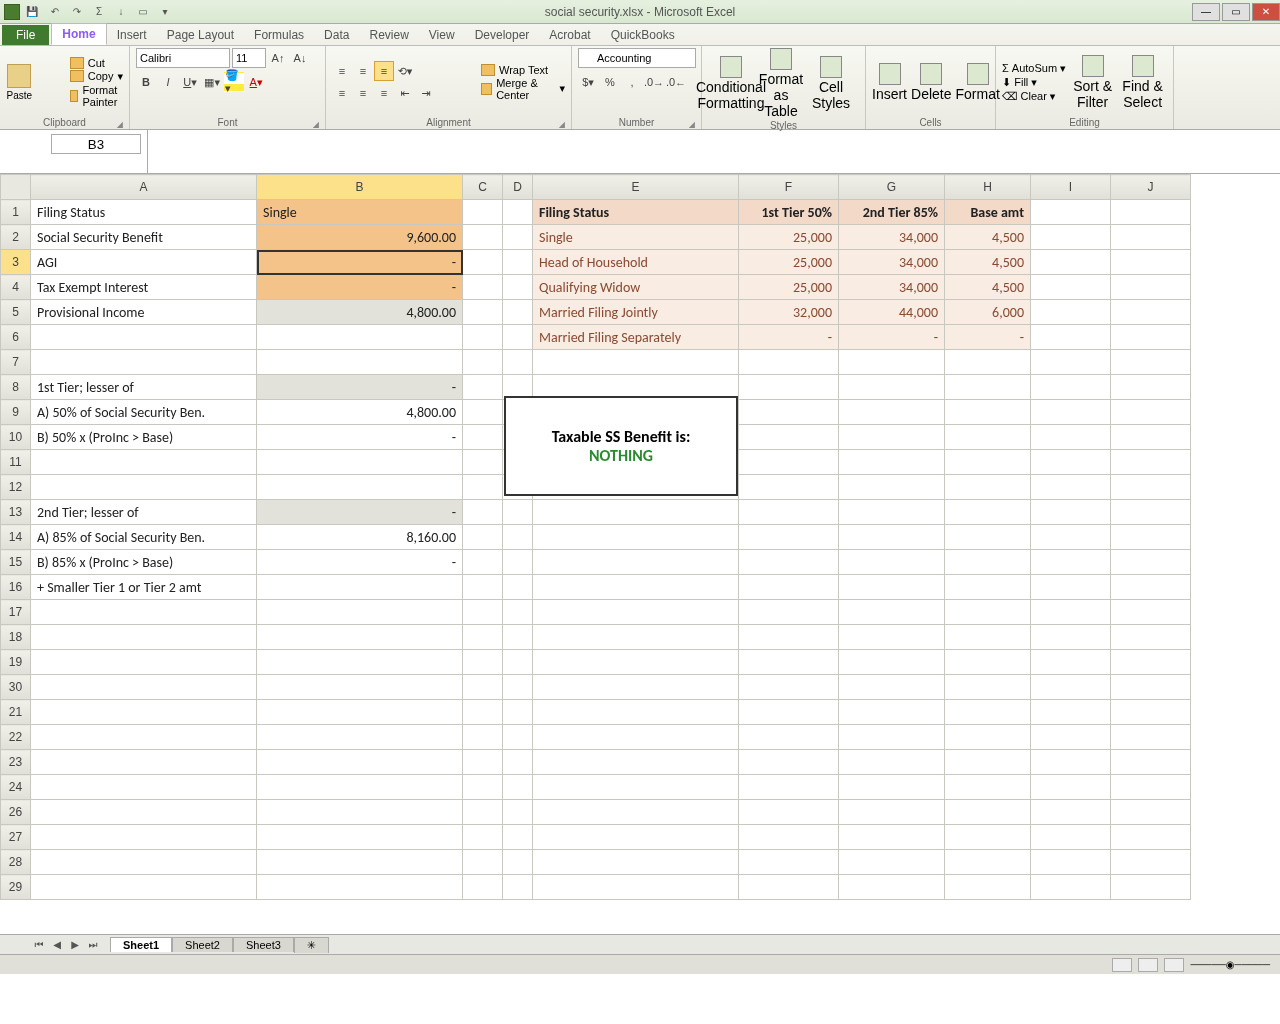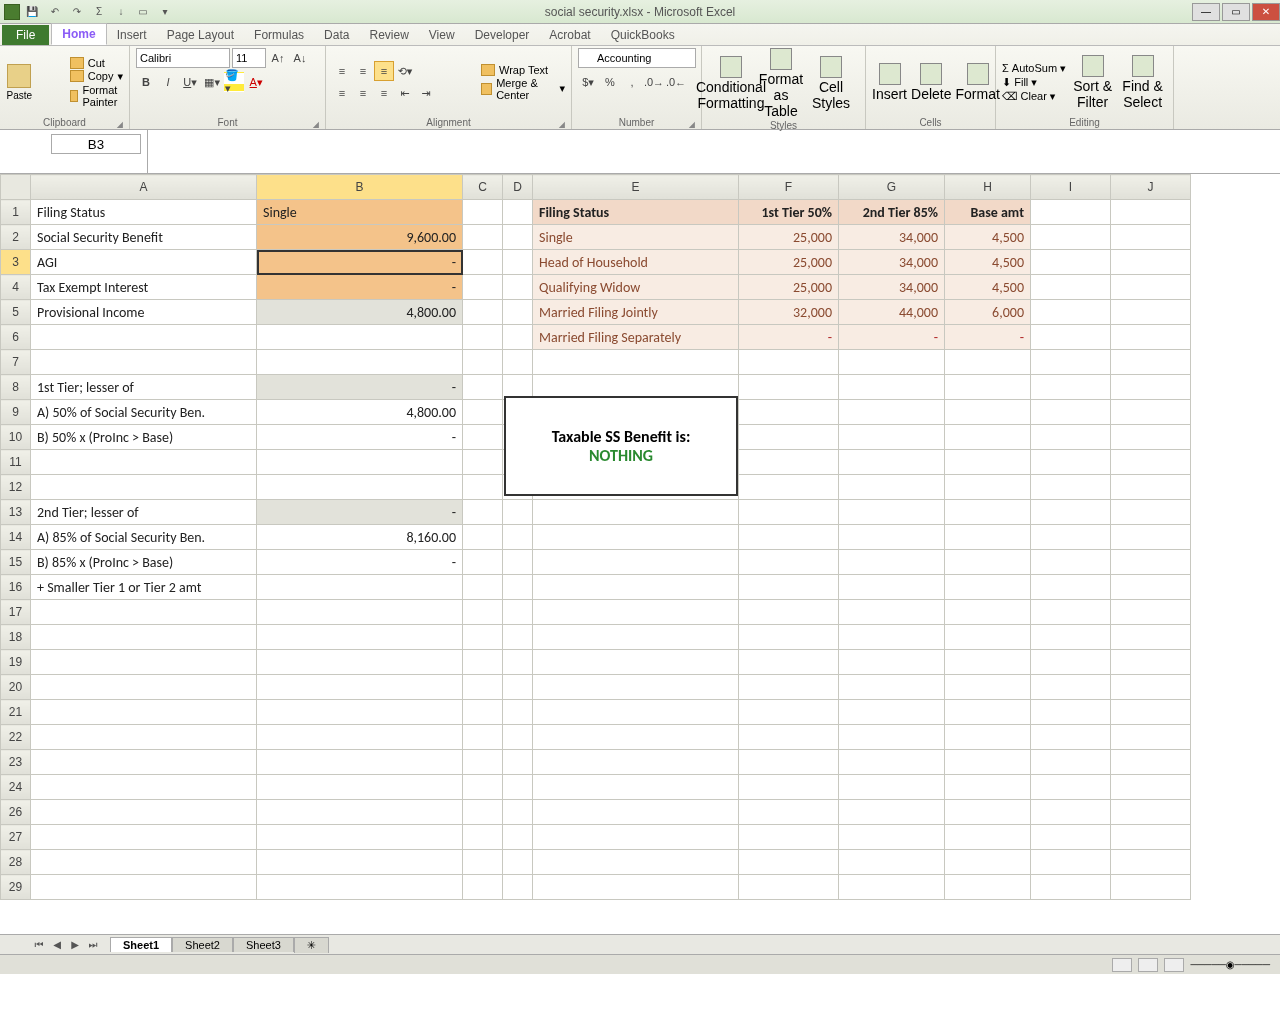--- a/index.html
+++ b/index.html
@@ -535,21 +535,21 @@
           <td></td>
           <td></td>
           <td></td>
           <td></td>
           <td></td>
           <td></td>
           <td></td>
           <td></td>
         </tr>
 <tr>
-          <th>20</th>
+          <th>30</th>
           <td></td>
           <td></td>
           <td></td>
           <td></td>
           <td></td>
           <td></td>
           <td></td>
           <td></td>
           <td></td>
           <td></td>

